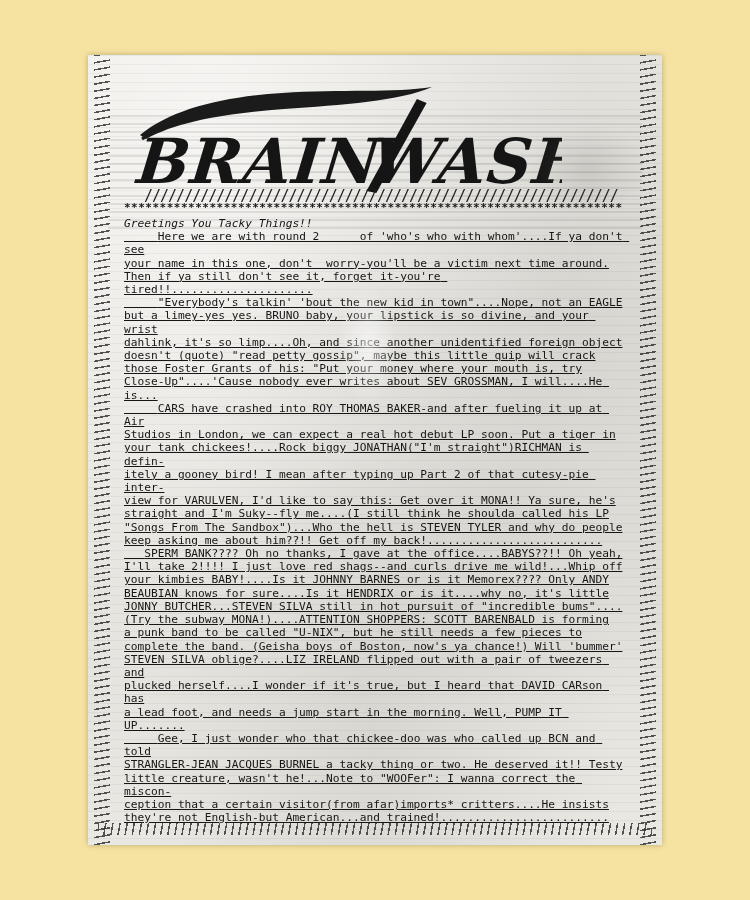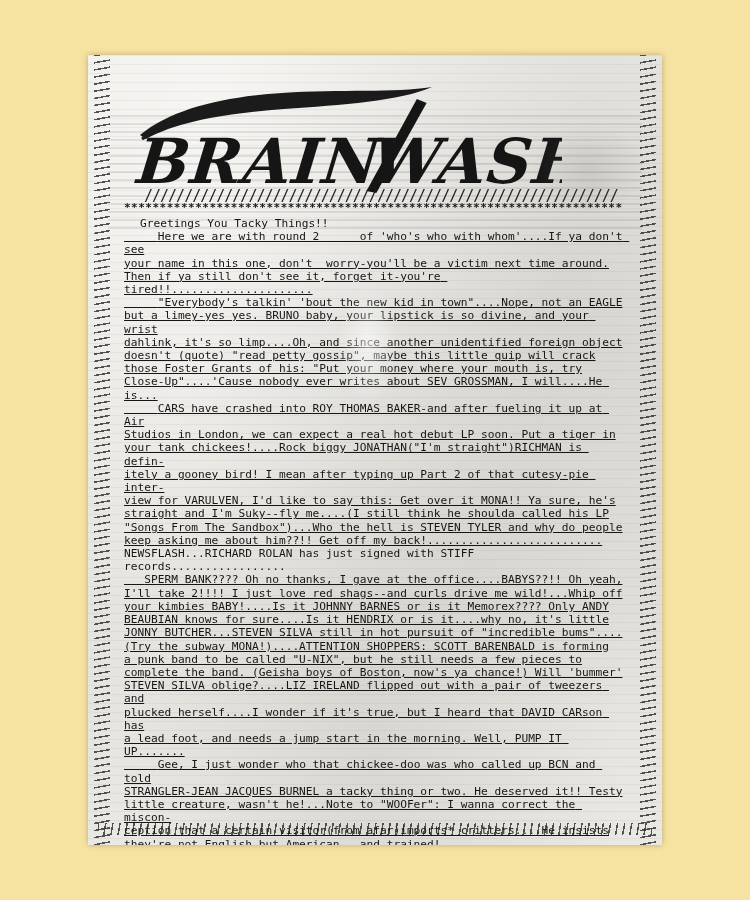--- a/index.html
+++ b/index.html
@@ -112,22 +112,23 @@
     letter-spacing: 0.5px;
     color: #1b1b1b;
     white-space: nowrap;
     overflow: hidden;
     font-weight: bold;
   }
   .greeting {
     font-size: 11.2px;
     line-height: 13.2px;
     color: #141414;
-    margin: 4px 0 0 18px;
+    margin: 4px 0 0 2px;
     letter-spacing: 0px;
+    font-style: italic;
   }
   .body-text {
     font-size: 11.2px;
     line-height: 13.2px;
     color: #161616;
     white-space: pre-wrap;
     margin: 0 0 0 2px;
     letter-spacing: 0px;
     text-decoration: underline;
   }
@@ -186,21 +187,20 @@
 those Foster Grants of his: "Put your money where your mouth is, try
 Close-Up"....'Cause nobody ever writes about SEV GROSSMAN, I will....He is...</div>
     <div class="body-text para">     CARS have crashed into ROY THOMAS BAKER-and after fueling it up at Air
 Studios in London, we can expect a real hot debut LP soon. Put a tiger in
 your tank chickees!....Rock biggy JONATHAN("I'm straight")RICHMAN is defin-
 itely a gooney bird! I mean after typing up Part 2 of that cutesy-pie inter-
 view for VARULVEN, I'd like to say this: Get over it MONA!! Ya sure, he's
 straight and I'm Suky--fly me....(I still think he shoulda called his LP
 "Songs From The Sandbox")...Who the hell is STEVEN TYLER and why do people
 keep asking me about him??!! Get off my back!..........................</div>
-    <div class="section-line">NEWSFLASH...RICHARD ROLAN has just signed with STIFF records.................</div>
     <div class="body-text para">   SPERM BANK???? Oh no thanks, I gave at the office....BABYS??!! Oh yeah,
 I'll take 2!!!! I just love red shags--and curls drive me wild!...Whip off
 your kimbies BABY!....Is it JOHNNY BARNES or is it Memorex???? Only ANDY
 BEAUBIAN knows for sure....Is it HENDRIX or is it....why no, it's little
 JONNY BUTCHER...STEVEN SILVA still in hot pursuit of "incredible bums"....
 (Try the subway MONA!)....ATTENTION SHOPPERS: SCOTT BARENBALD is forming
 a punk band to be called "U-NIX", but he still needs a few pieces to
 complete the band. (Geisha boys of Boston, now's ya chance!) Will 'bummer'
 STEVEN SILVA oblige?....LIZ IRELAND flipped out with a pair of tweezers and
 plucked herself....I wonder if it's true, but I heard that DAVID CARson has

